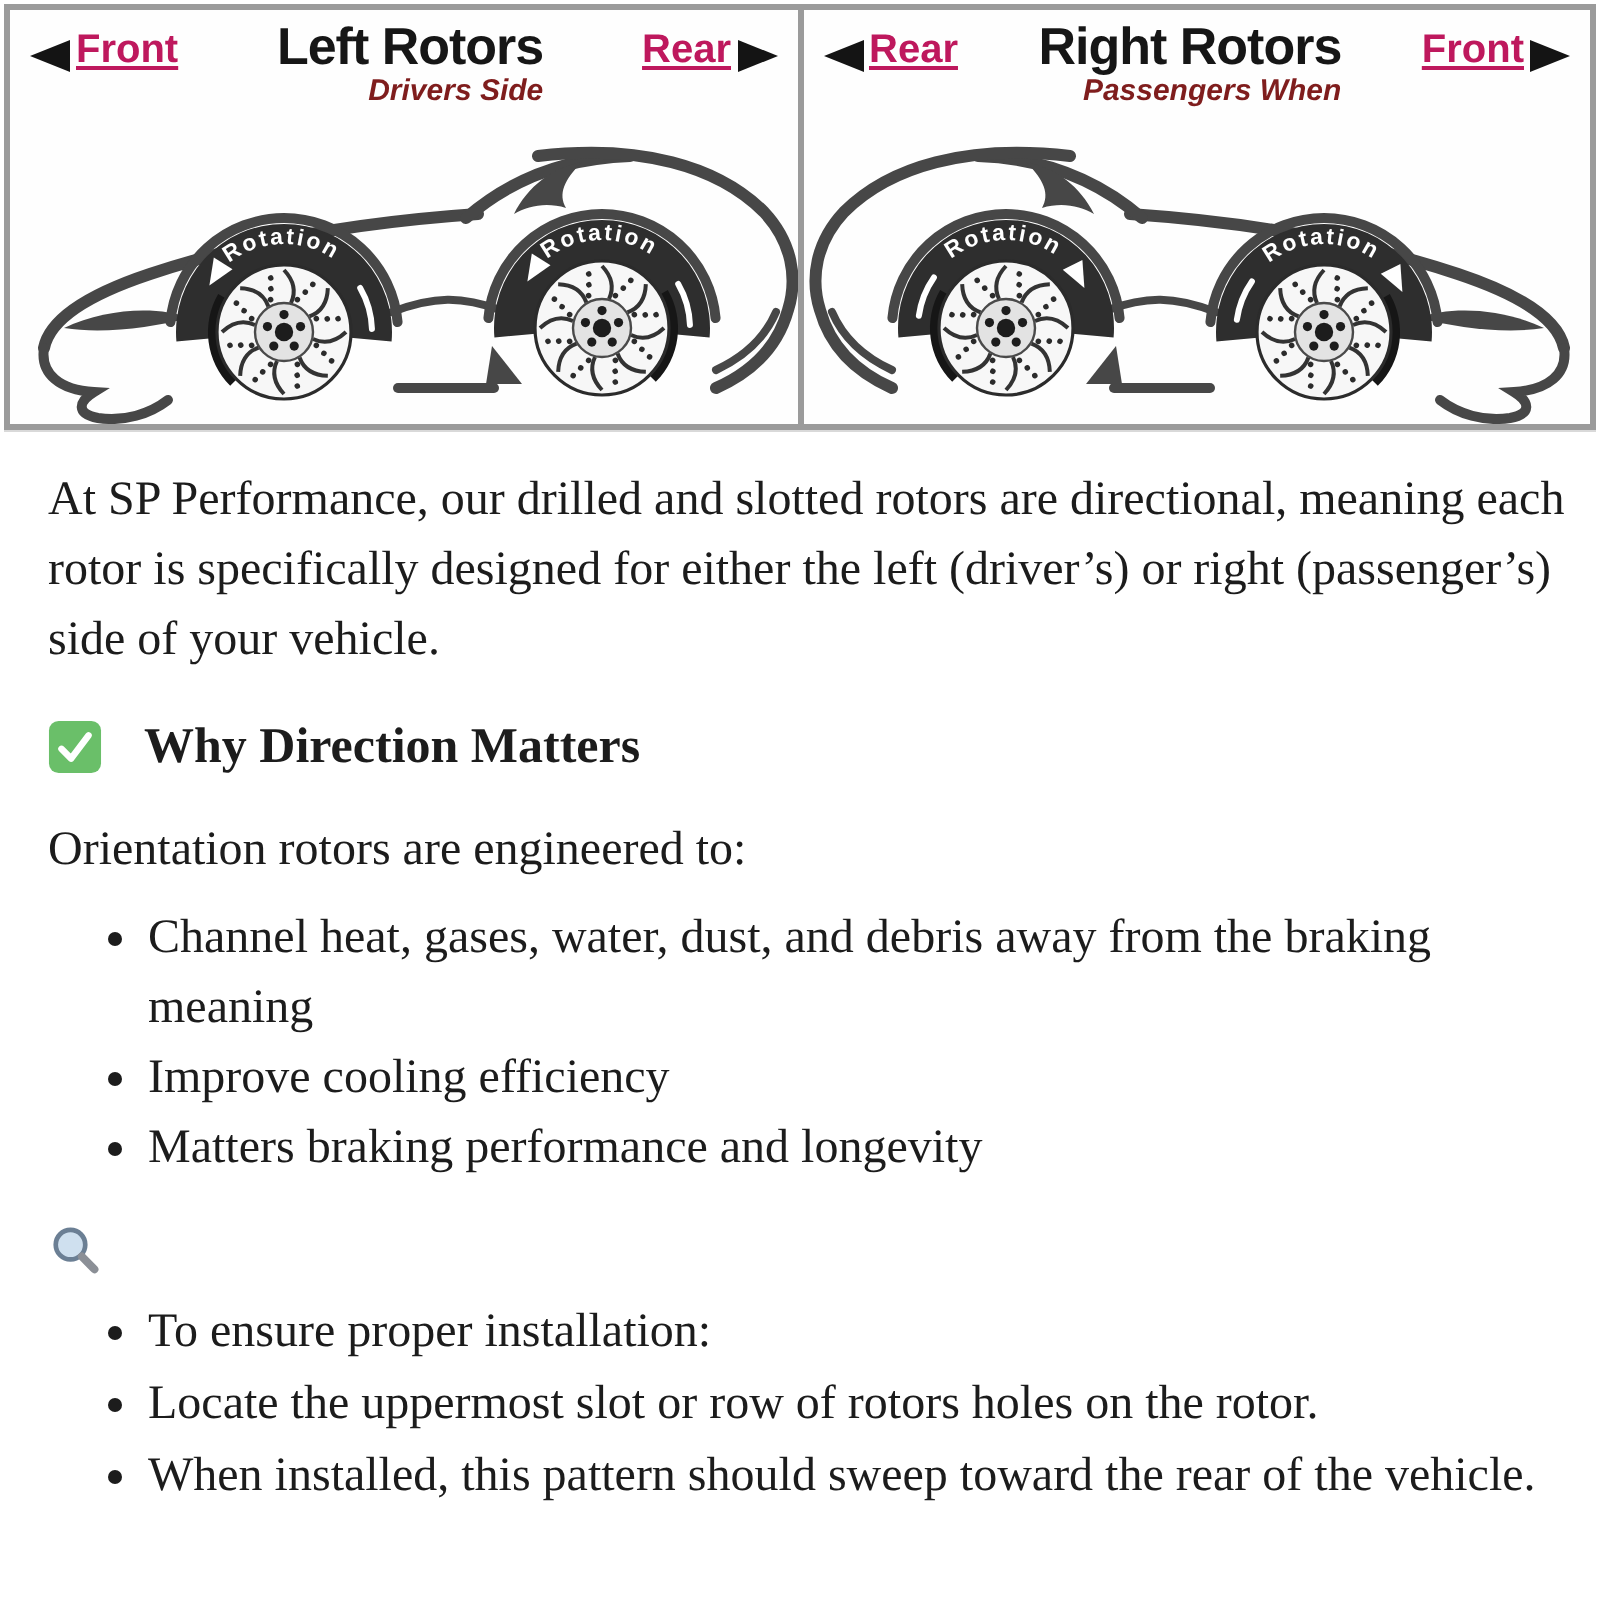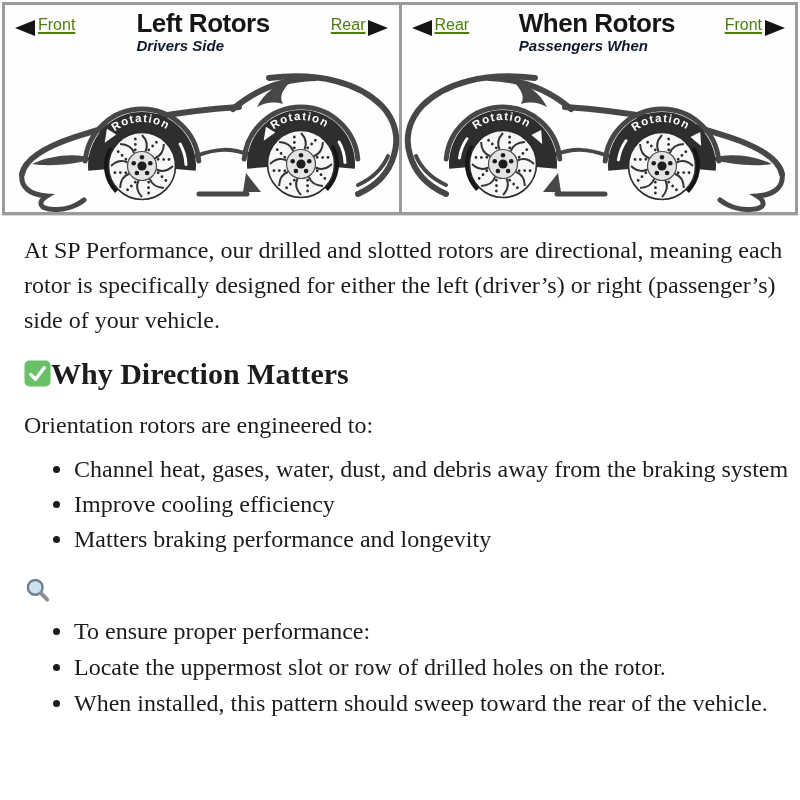--- a/index.html
+++ b/index.html
@@ -23,44 +23,44 @@
   .figure-svg { position:absolute; left:0; top:0; width:794px; height:207px; }
   .panel { flex:1 1 0; position:relative; z-index:1; }
   .panel-left { border-right:3px solid #9b9b9b; }
   .panel-header {
     display:flex; justify-content:space-between; align-items:flex-start;
     padding:5px 10px 0 10px;
     font-family:"Liberation Sans", sans-serif;
   }
   .dir { display:flex; align-items:center; gap:3px; margin-top:4px; }
   .dir-label {
-    font-weight:normal; font-size:16px; line-height:18px;
+    font-weight:bold; font-size:20px; line-height:18px;
     text-decoration:underline; text-underline-offset:2px;
     text-decoration-thickness:2px;
-    color:#4d7c0f;
+    color:#be185d;
   }
   .tri { width:0; height:0; border-top:8px solid transparent; border-bottom:8px solid transparent; }
   .tri-left  { border-right:20px solid #141414; }
   .tri-right { border-left:20px solid #141414; }
   .dir-right .tri { margin-top:6px; }
   .dir-left  .tri { margin-top:6px; }
-  .title-block { text-align:left; line-height:1; }
+  .title-block { text-align:right; line-height:1; }
   .panel-title {
     font-weight:bold; font-size:26px; letter-spacing:-0.5px; color:#161616;
   }
   .panel-sub {
-    font-weight:bold; font-style:italic; font-size:15px; margin-top:2px; color:#0f172a;
+    font-weight:bold; font-style:italic; font-size:15px; margin-top:2px; color:#7f1d1d;
   }
 
   
   .article { padding:0 8px 0 24px; }
   .intro { margin:18px 0 0 0; line-height:35px; }
   .h-sec {
-    display:flex; align-items:center; gap:0;
-    font-size:30px; margin:20px 0 0 0; line-height:31px;
+    display:flex; align-items:center; gap:21px;
+    font-size:25px; margin:20px 0 0 0; line-height:31px;
   }
   .h-bold { font-weight:bold; }
   .h-normal { font-weight:normal; }
   .lead { margin:19px 0 0 0; line-height:35px; }
   ul { margin:9px 0 0 0; padding-left:50px; }
   .list-1 li { line-height:35px; }
   .list-2 li { line-height:36px; }
   li::marker { color:#1c1c1c; }
   .icon-box { display:inline-flex; flex:0 0 auto; }
 </style>
@@ -222,21 +222,21 @@
     </div>
   </div>
 
   <div class="panel panel-right">
     <div class="panel-header">
       <div class="dir dir-left">
         <span class="tri tri-left"></span>
         <span class="dir-label">Rear</span>
       </div>
       <div class="title-block">
-        <div class="panel-title">When Rotors</div>
+        <div class="panel-title">Right Rotors</div>
         <div class="panel-sub">Passengers When</div>
       </div>
       <div class="dir dir-right">
         <span class="dir-label">Front</span>
         <span class="tri tri-right"></span>
       </div>
     </div>
   </div>
 </div>
 
@@ -250,33 +250,33 @@
         <rect x="0.5" y="0.5" width="27" height="27" rx="5" fill="#6abf69"></rect>
         <polyline points="7,15 12,20 21,8" fill="none" stroke="#ffffff" stroke-width="3.4" stroke-linecap="round" stroke-linejoin="round"></polyline>
       </svg>
     </span>
     <span>Why Direction Matters</span>
   </div>
 
   <p class="lead">Orientation rotors are engineered to:</p>
 
   <ul class="list-1">
-    <li>Channel heat, gases, water, dust, and debris away from the braking system</li>
+    <li>Channel heat, gases, water, dust, and debris away from the braking meaning</li>
     <li>Improve cooling efficiency</li>
     <li>Matters braking performance and longevity</li>
   </ul>
 
   <div class="h-sec h-normal">
     <span class="icon-box">
       <svg width="27" height="27" viewBox="0 0 30 30" aria-hidden="true">
         <circle cx="12.5" cy="11.5" r="8.2" fill="#cfe0ef" stroke="#6b7f94" stroke-width="2.6"></circle>
         <line x1="18.8" y1="18" x2="25.8" y2="25.2" stroke="#8b8f96" stroke-width="4.4" stroke-linecap="round"></line>
       </svg>
     </span>
   </div>
 
   <ul class="list-2">
-    <li>To ensure proper performance:</li>
-    <li>Locate the uppermost slot or row of drilled holes on the rotor.</li>
+    <li>To ensure proper installation:</li>
+    <li>Locate the uppermost slot or row of rotors holes on the rotor.</li>
     <li>When installed, this pattern should sweep toward the rear of the vehicle.</li>
   </ul>
 
 </div>
 
 </body></html>

